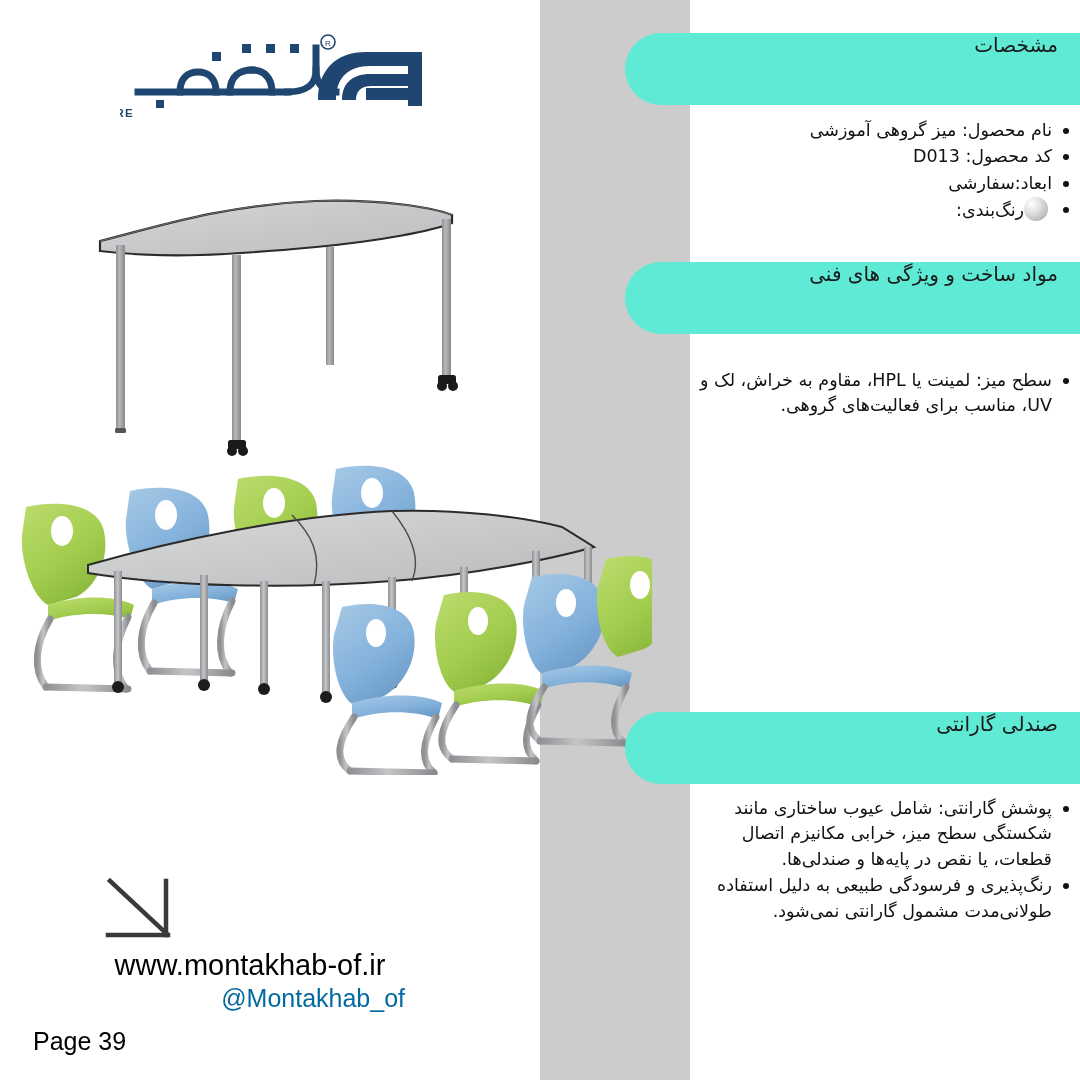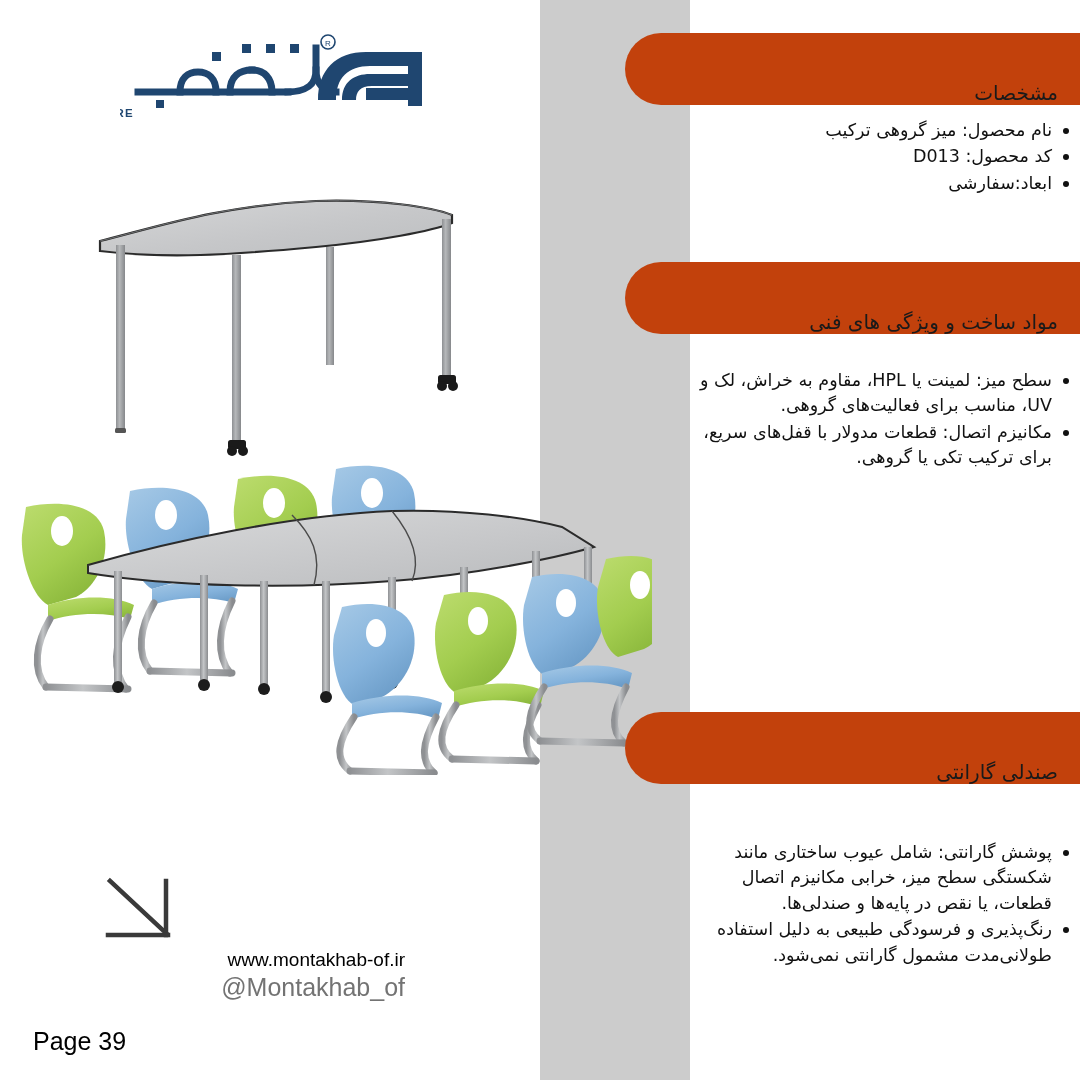--- a/index.html
+++ b/index.html
@@ -45,46 +45,46 @@
   .hero-group { position:absolute; left:-8px; top:455px; width:660px; height:320px; }
 
   
   .footer-block {
     position:absolute; left:95px; top:875px; width:310px;
     text-align:left; direction:ltr;
   }
   .arrow-icon { width:78px; height:68px; display:block; margin-left:9px; }
   .site-url {
     font-family:"Liberation Sans", sans-serif;
-    font-size:19px; color:#000; letter-spacing:0px;
-    margin-top:6px; text-align:right; white-space:nowrap;
+    font-size:29px; color:#000; letter-spacing:0px;
+    margin-top:6px; text-align:center; white-space:nowrap;
   }
   .handle {
     font-family:"Liberation Sans", sans-serif;
-    font-size:25px; color:#737373;
+    font-size:25px; color:#0369a1;
     margin-top:2px; text-align:right; white-space:nowrap;
   }
   .page-num {
     position:absolute; left:33px; top:1027px;
     font-family:"Liberation Sans", sans-serif;
     font-size:25px; color:#000; direction:ltr;text-align:right;
   }
 
   
   .section { position:absolute; left:0; width:1080px; }
 
   .pill {
     position:absolute;
     left:625px;
     height:72px;
     width:455px;
-    background:#c2410c;
+    background:#5eead4;
     border-top-left-radius:36px;
     border-bottom-left-radius:36px;
-    display:flex; align-items:flex-end; justify-content:flex-start;
+    display:flex; align-items:flex-start; justify-content:flex-start;
     padding-right:22px;
     direction:rtl;
   }
   .pill-title {
     font-family:"DejaVu Sans", sans-serif;
     font-size:20px; color:#1a1a1a; font-weight:400;
     width:100%; text-align:right; white-space:nowrap;
   }
 
   ul.bullets {
@@ -315,39 +315,41 @@
       <div class="handle">@Montakhab_of</div>
     </div>
     <div class="page-num">Page 39</div>
   </div>
 
   <div class="section">
     <div class="pill" style="top:33px;">
       <span class="pill-title">مشخصات</span>
     </div>
     <ul class="bullets" style="top:118px;">
-      <li><span>نام محصول: میز گروهی ترکیب</span></li>
+      <li><span>نام محصول: میز گروهی آموزشی</span></li>
       <li><span>کد محصول: D013</span></li>
       <li><span>ابعاد:سفارشی</span></li>
+      <li>
+        <span class="swatch"></span><span>رنگ‌بندی:</span>
+      </li>
     </ul>
   </div>
 
   <div class="section">
     <div class="pill" style="top:262px;">
       <span class="pill-title">مواد ساخت و ویژگی های فنی</span>
     </div>
     <ul class="bullets" style="top:368px;">
       <li><span>سطح میز: لمینت یا HPL، مقاوم به خراش، لک و UV، مناسب برای فعالیت‌های گروهی.</span></li>
-      <li><span>مکانیزم اتصال: قطعات مدولار با قفل‌های سریع، برای ترکیب تکی یا گروهی.</span></li>
     </ul>
   </div>
 
   <div class="section">
     <div class="pill" style="top:712px;">
       <span class="pill-title">صندلی گارانتی</span>
     </div>
-    <ul class="bullets" style="top:840px;">
+    <ul class="bullets" style="top:796px;">
       <li><span>پوشش گارانتی: شامل عیوب ساختاری مانند شکستگی سطح میز، خرابی مکانیزم اتصال قطعات، یا نقص در پایه‌ها و صندلی‌ها.</span></li>
       <li><span>رنگ‌پذیری و فرسودگی طبیعی به دلیل استفاده طولانی‌مدت مشمول گارانتی نمی‌شود.</span></li>
     </ul>
   </div>
 
 </div>
 
 </body></html>

